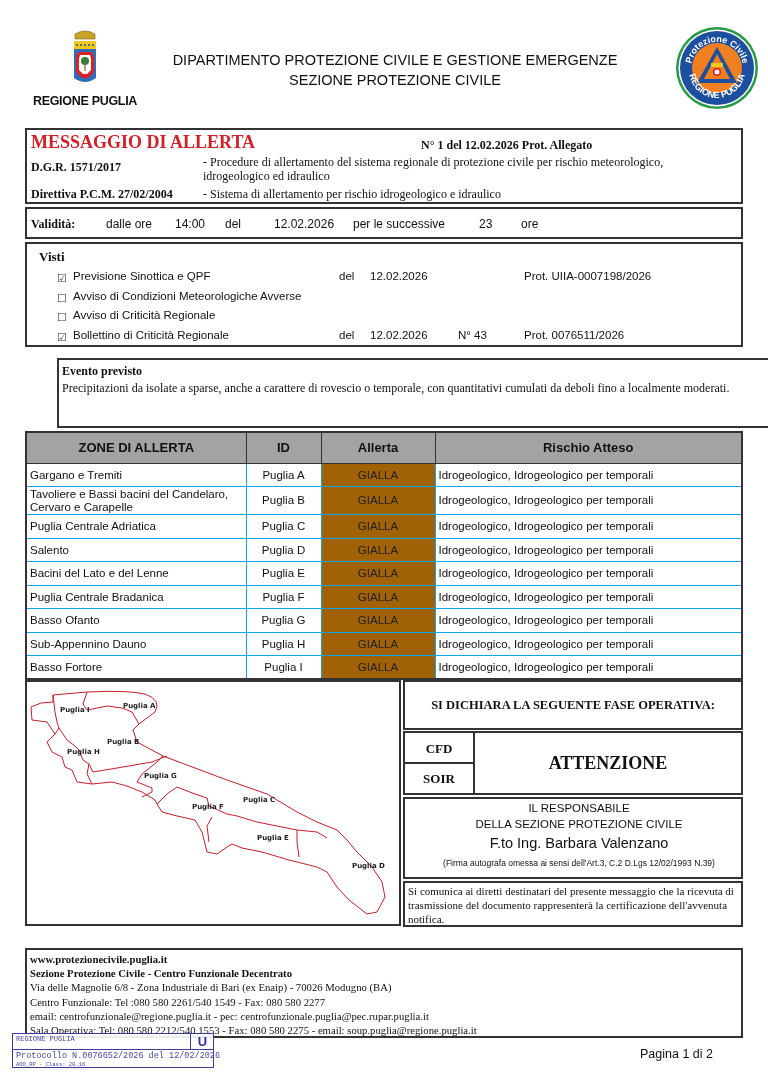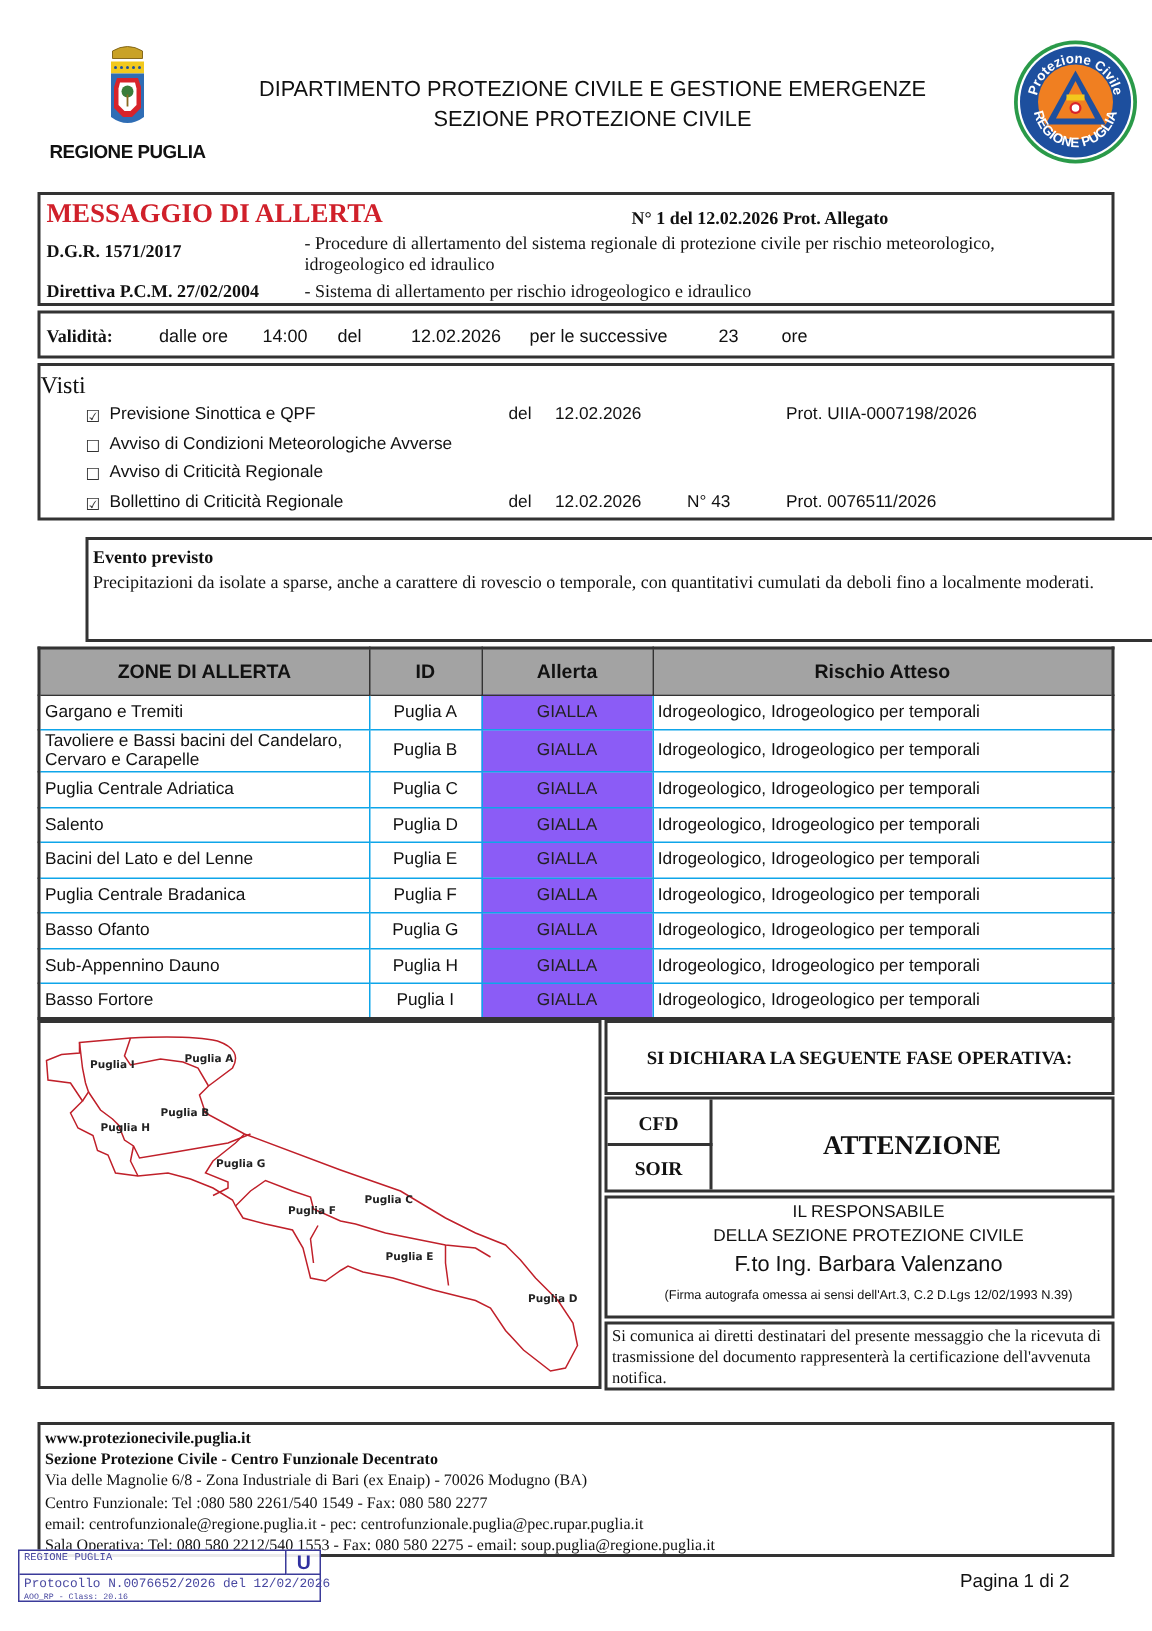--- a/index.html
+++ b/index.html
@@ -30,21 +30,21 @@
   .visto-row span { position: absolute; top: 0; }
   .cb { left: 30px; width: 10px; height: 10px; border: 1px solid #666; top: 3px !important; font-size: 9px; line-height: 8px; text-align: center; color: #333; }
 
   #evento-box { left: 25px; top: 358px; width: 718px; height: 70px; margin-left: 32px; }
 
   
   #zone-table { position: absolute; left: 25px; top: 431px; width: 718px; border-collapse: collapse; font-size: 11.5px; }
   #zone-table th { background: #a3a3a3; height: 31px; font-size: 13px; font-weight: bold; border: 1px solid #333; text-align: center; }
   #zone-table td { border: 1px solid #0ea5e9; height: 23.5px; padding: 0 3px; }
   #zone-table td.c { text-align: center; }
-  #zone-table td.yel { background: #8b5cf6; text-align: center; color: #222; }
+  #zone-table td.yel { background: #a16207; text-align: center; color: #222; }
   #zone-table tr.tall td { height: 28px; line-height: 13px; }
   #zone-table { border: 2px solid #333; }
 
   
   #map-box { left: 25px; top: 680px; width: 376px; height: 246px; border: 2px solid #333; }
   #map-box svg { position: absolute; left: 0; top: 0; }
 
   
   #fase-box { left: 403px; top: 680px; width: 340px; height: 50px; border: 2px solid #333; }
   #fase-title { position: absolute; left: 0; top: 16px; width: 100%; text-align: center; font-weight: bold; font-size: 12.5px; }
@@ -130,21 +130,21 @@
   <span style="left:79px">dalle ore</span>
   <span style="left:148px">14:00</span>
   <span style="left:198px">del</span>
   <span style="left:247px">12.02.2026</span>
   <span style="left:326px">per le successive</span>
   <span style="left:452px">23</span>
   <span style="left:494px">ore</span>
 </div>
 
 <div id="visti-box" class="box">
-  <div class="abs serif" style="left:0;top:5px;font-weight:normal;font-size:16px">Visti</div>
+  <div class="abs serif" style="left:12px;top:5px;font-weight:bold;font-size:13px">Visti</div>
   <div class="visto-row" style="top:26px">
     <span class="cb" style="position:absolute;border:none;font-size:11px;line-height:10px">☑</span>
     <span style="left:46px">Previsione Sinottica e QPF</span>
     <span style="left:312px">del</span>
     <span style="left:343px">12.02.2026</span>
     <span style="left:497px">Prot. UIIA-0007198/2026</span>
   </div>
   <div class="visto-row" style="top:46px">
     <span class="cb" style="position:absolute;border:none;font-size:11px;line-height:10px">☐</span>
     <span style="left:46px">Avviso di Condizioni Meteorologiche Avverse</span>

